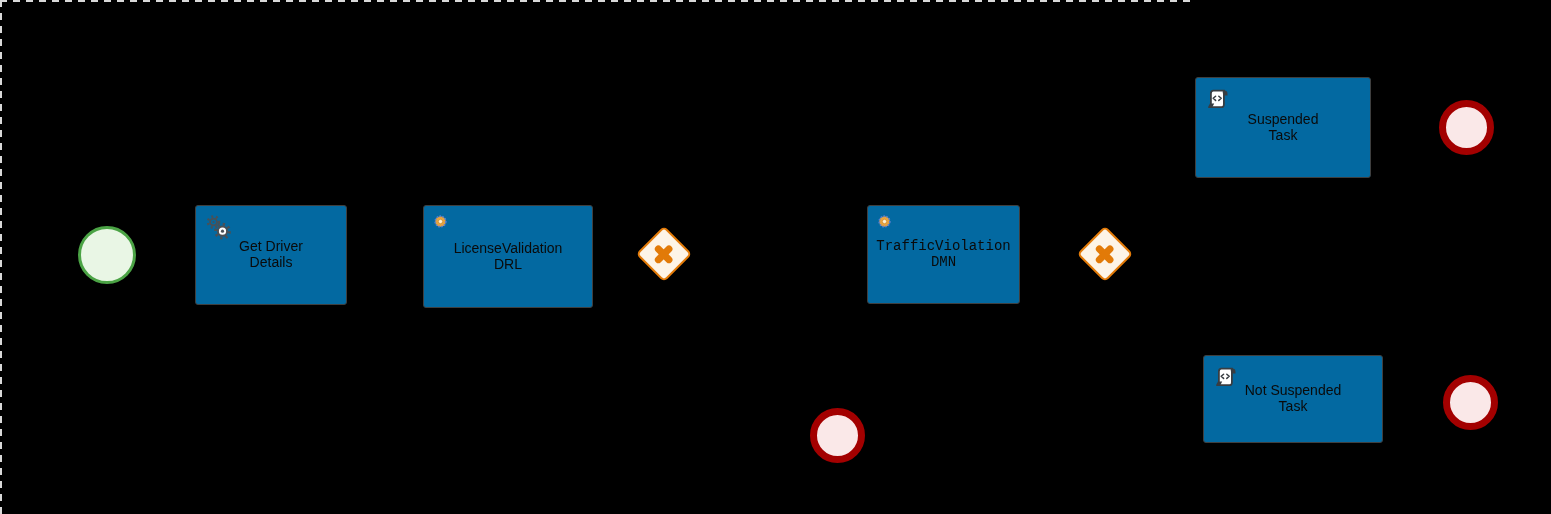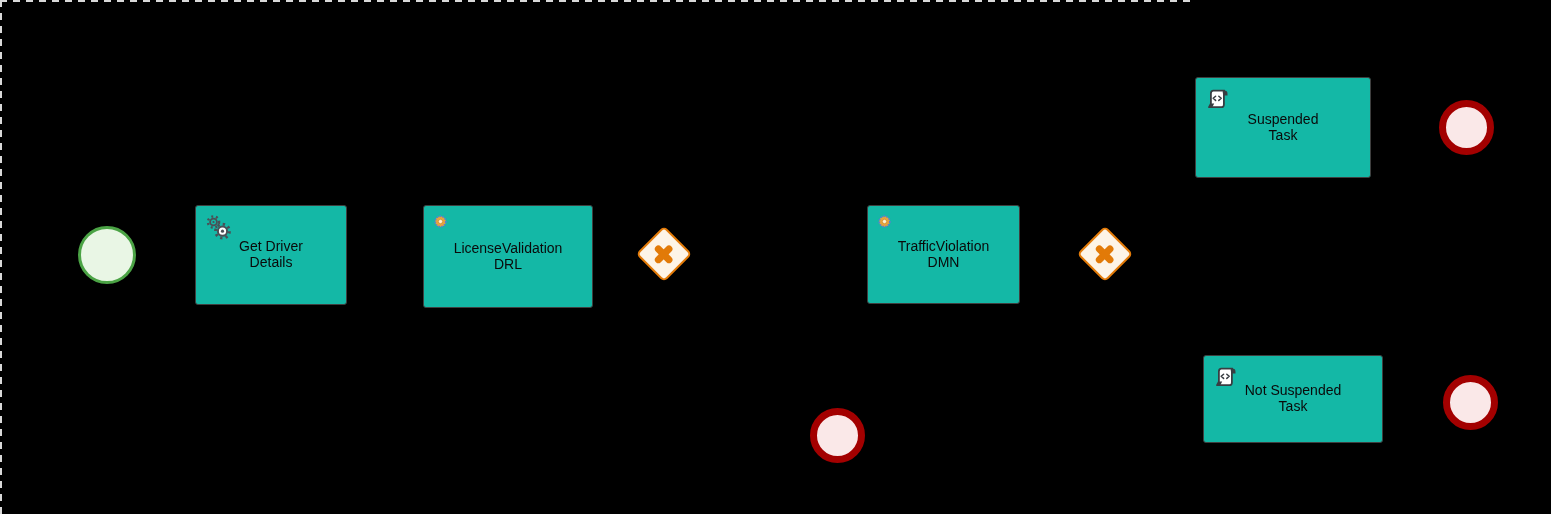--- a/index.html
+++ b/index.html
@@ -12,29 +12,29 @@
   .dash-top {
     position:absolute; left:0; top:0; width:1193px; height:2px;
     background:repeating-linear-gradient(90deg,#d9d9d9 0 7px,transparent 7px 13px);
   }
   .dash-left {
     position:absolute; left:0; top:0; width:2px; height:514px;
     background:repeating-linear-gradient(180deg,#d9d9d9 0 7px,transparent 7px 13px);
   }
   
   .task {
-    position:absolute; background:#14b8a6; border:1px solid #3f3f3f;
+    position:absolute; background:#0369a1; border:1px solid #3f3f3f;
     border-radius:3px; box-sizing:border-box;
     display:flex; flex-direction:column; align-items:center; justify-content:center;
     text-align:center; font-size:14px; line-height:1.12; color:#0a0a0a;
   }
   .task .node-icon { position:absolute; top:8px; left:9px; }
   .task-get          { left:195px;  top:205px; width:152px; height:100px; }
   .task-license      { left:423px;  top:205px; width:170px; height:103px; }
-  .task-traffic      { left:867px;  top:205px; width:153px; height:99px;  }
+  .task-traffic      { left:867px;  top:205px; width:153px; height:99px;font-family:Liberation Mono, monospace;  }
   .task-suspended    { left:1195px; top:77px;  width:176px; height:101px; }
   .task-notsuspended { left:1203px; top:355px; width:180px; height:88px;  }
   
   .event { position:absolute; border-radius:50%; box-sizing:border-box; }
   .start-event {
     left:78px; top:226px; width:58px; height:58px;
     border:3px solid #4ba345; background:#e9f6e5;
   }
   .end-event { width:55px; height:55px; border:7px solid #a30000; background:#fae8e8; }
   .end-middle        { left:810px;  top:408px; }

